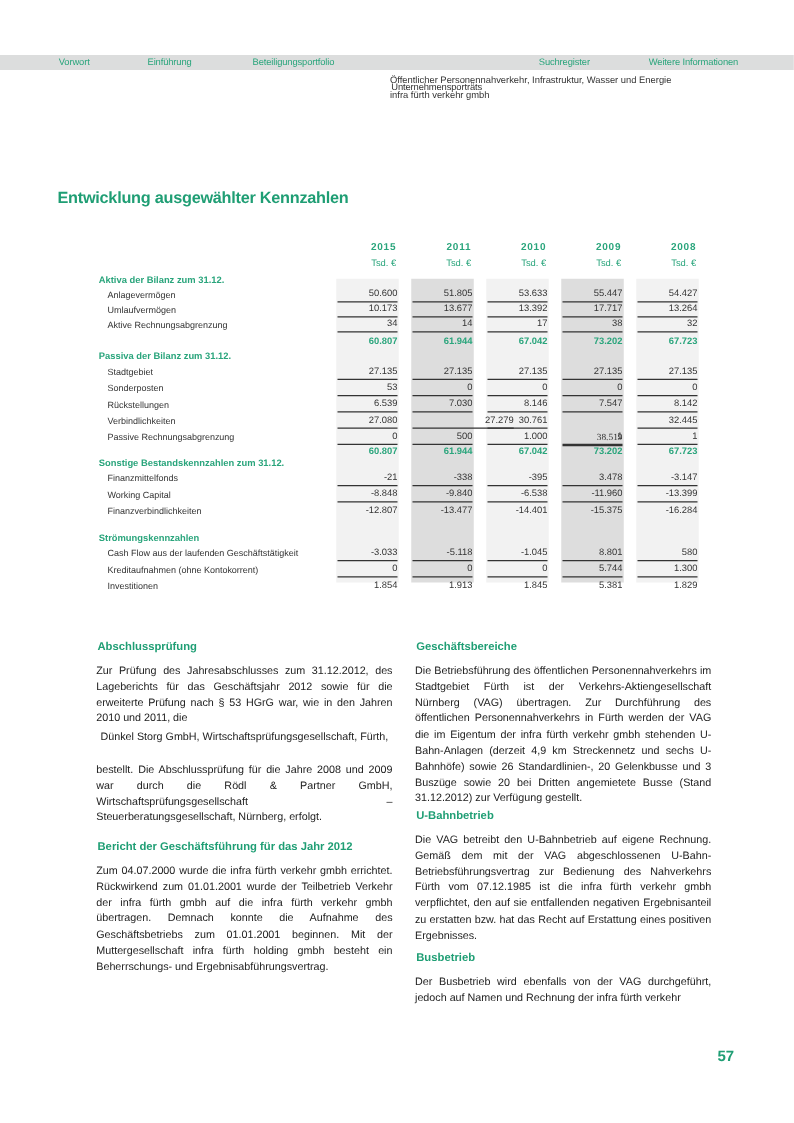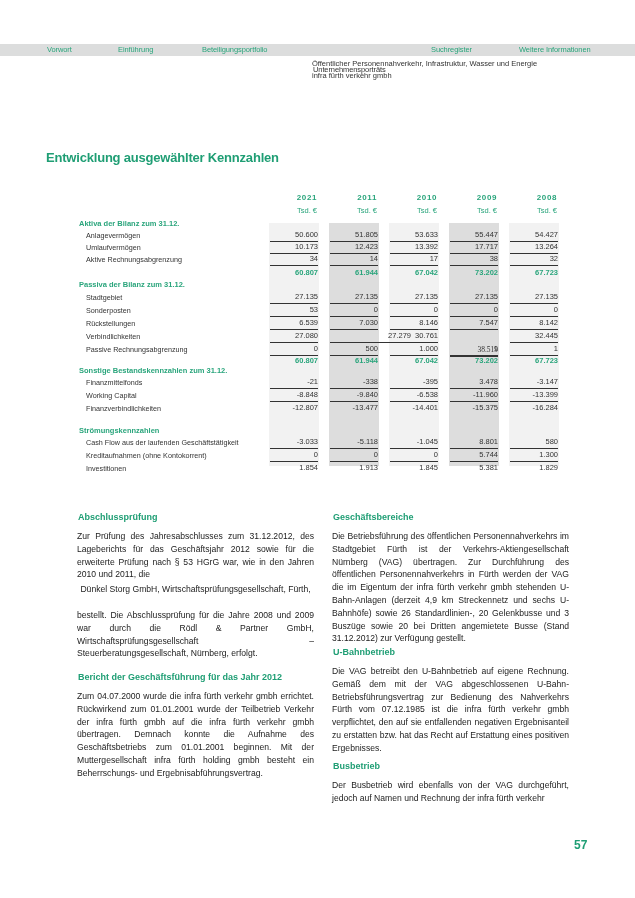--- a/index.html
+++ b/index.html
@@ -69,21 +69,21 @@
   <span class="nav-item" style="left:431px">Suchregister</span>
   <span class="nav-item" style="left:519px">Weitere Informationen</span>
 </div>
 <div class="sub" style="top:59px">Öffentlicher Personennahverkehr, Infrastruktur, Wasser und Energie</div>
 <div class="sub" style="top:71px">infra fürth verkehr gmbh</div>
 
 <div class="title">Entwicklung ausgewählter Kennzahlen</div>
 
 <div id="table">
     <div class="colbg light" style="left: 269px;"></div>
-    <div class="year" style="left: 267px; top: 193px;">2021</div>
+    <div class="year" style="left: 267px; top: 193px;">2015</div>
     <div class="unit" style="left: 267px; top: 206px;">Tsd. €</div>
     <div class="colbg dark" style="left: 329px;"></div>
     <div class="year" style="left: 327px; top: 193px;">2011</div>
     <div class="unit" style="left: 327px; top: 206px;">Tsd. €</div>
     <div class="colbg light" style="left: 389px;"></div>
     <div class="year" style="left: 387px; top: 193px;">2010</div>
     <div class="unit" style="left: 387px; top: 206px;">Tsd. €</div>
     <div class="colbg dark" style="left: 449px;"></div>
     <div class="year" style="left: 447px; top: 193px;">2009</div>
     <div class="unit" style="left: 447px; top: 206px;">Tsd. €</div>
@@ -92,21 +92,21 @@
     <div class="unit" style="left: 507px; top: 206px;">Tsd. €</div>
     <div class="sec" style="top: 219px;">Aktiva der Bilanz zum 31.12.</div>
     <div class="rlabel" style="top: 231px;">Anlagevermögen</div>
     <div class="cell ul" style="left: 270px; top: 229px;">50.600</div>
     <div class="cell ul" style="left: 330px; top: 229px;">51.805</div>
     <div class="cell ul" style="left: 390px; top: 229px;">53.633</div>
     <div class="cell ul" style="left: 450px; top: 229px;">55.447</div>
     <div class="cell ul" style="left: 510px; top: 229px;">54.427</div>
     <div class="rlabel" style="top: 243px;">Umlaufvermögen</div>
     <div class="cell ul" style="left: 270px; top: 241px;">10.173</div>
-    <div class="cell ul" style="left: 330px; top: 241px;">12.423</div>
+    <div class="cell ul" style="left: 330px; top: 241px;">13.677</div>
     <div class="cell ul" style="left: 390px; top: 241px;">13.392</div>
     <div class="cell ul" style="left: 450px; top: 241px;">17.717</div>
     <div class="cell ul" style="left: 510px; top: 241px;">13.264</div>
     <div class="rlabel" style="top: 255px;">Aktive Rechnungsabgrenzung</div>
     <div class="cell ul" style="left: 270px; top: 253px;">34</div>
     <div class="cell ul" style="left: 330px; top: 253px;">14</div>
     <div class="cell ul" style="left: 390px; top: 253px;">17</div>
     <div class="cell ul" style="left: 450px; top: 253px;">38</div>
     <div class="cell ul" style="left: 510px; top: 253px;">32</div>
     <div class="cell tot" style="left: 270px; top: 267px;">60.807</div>

